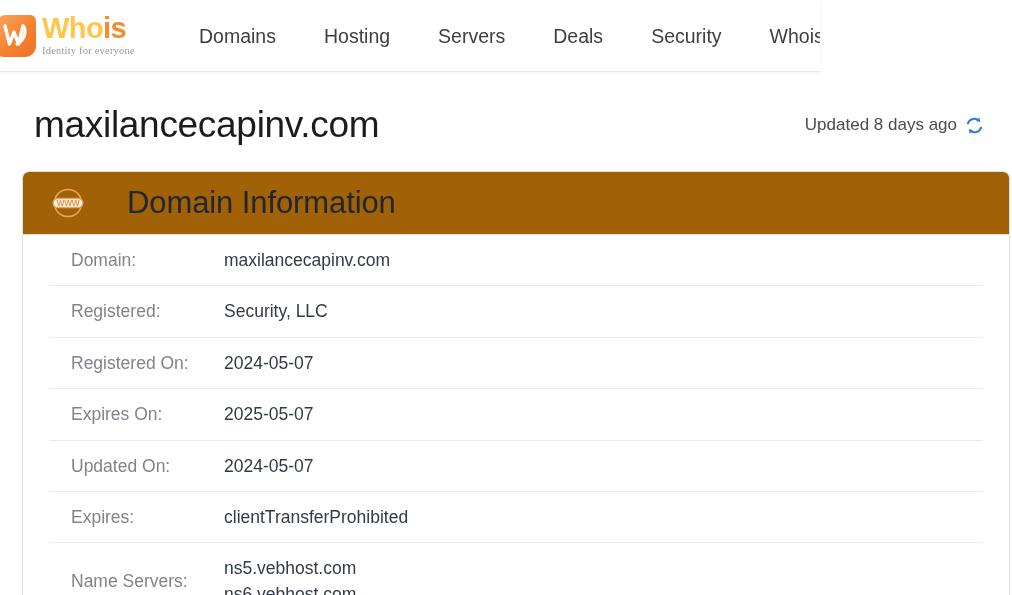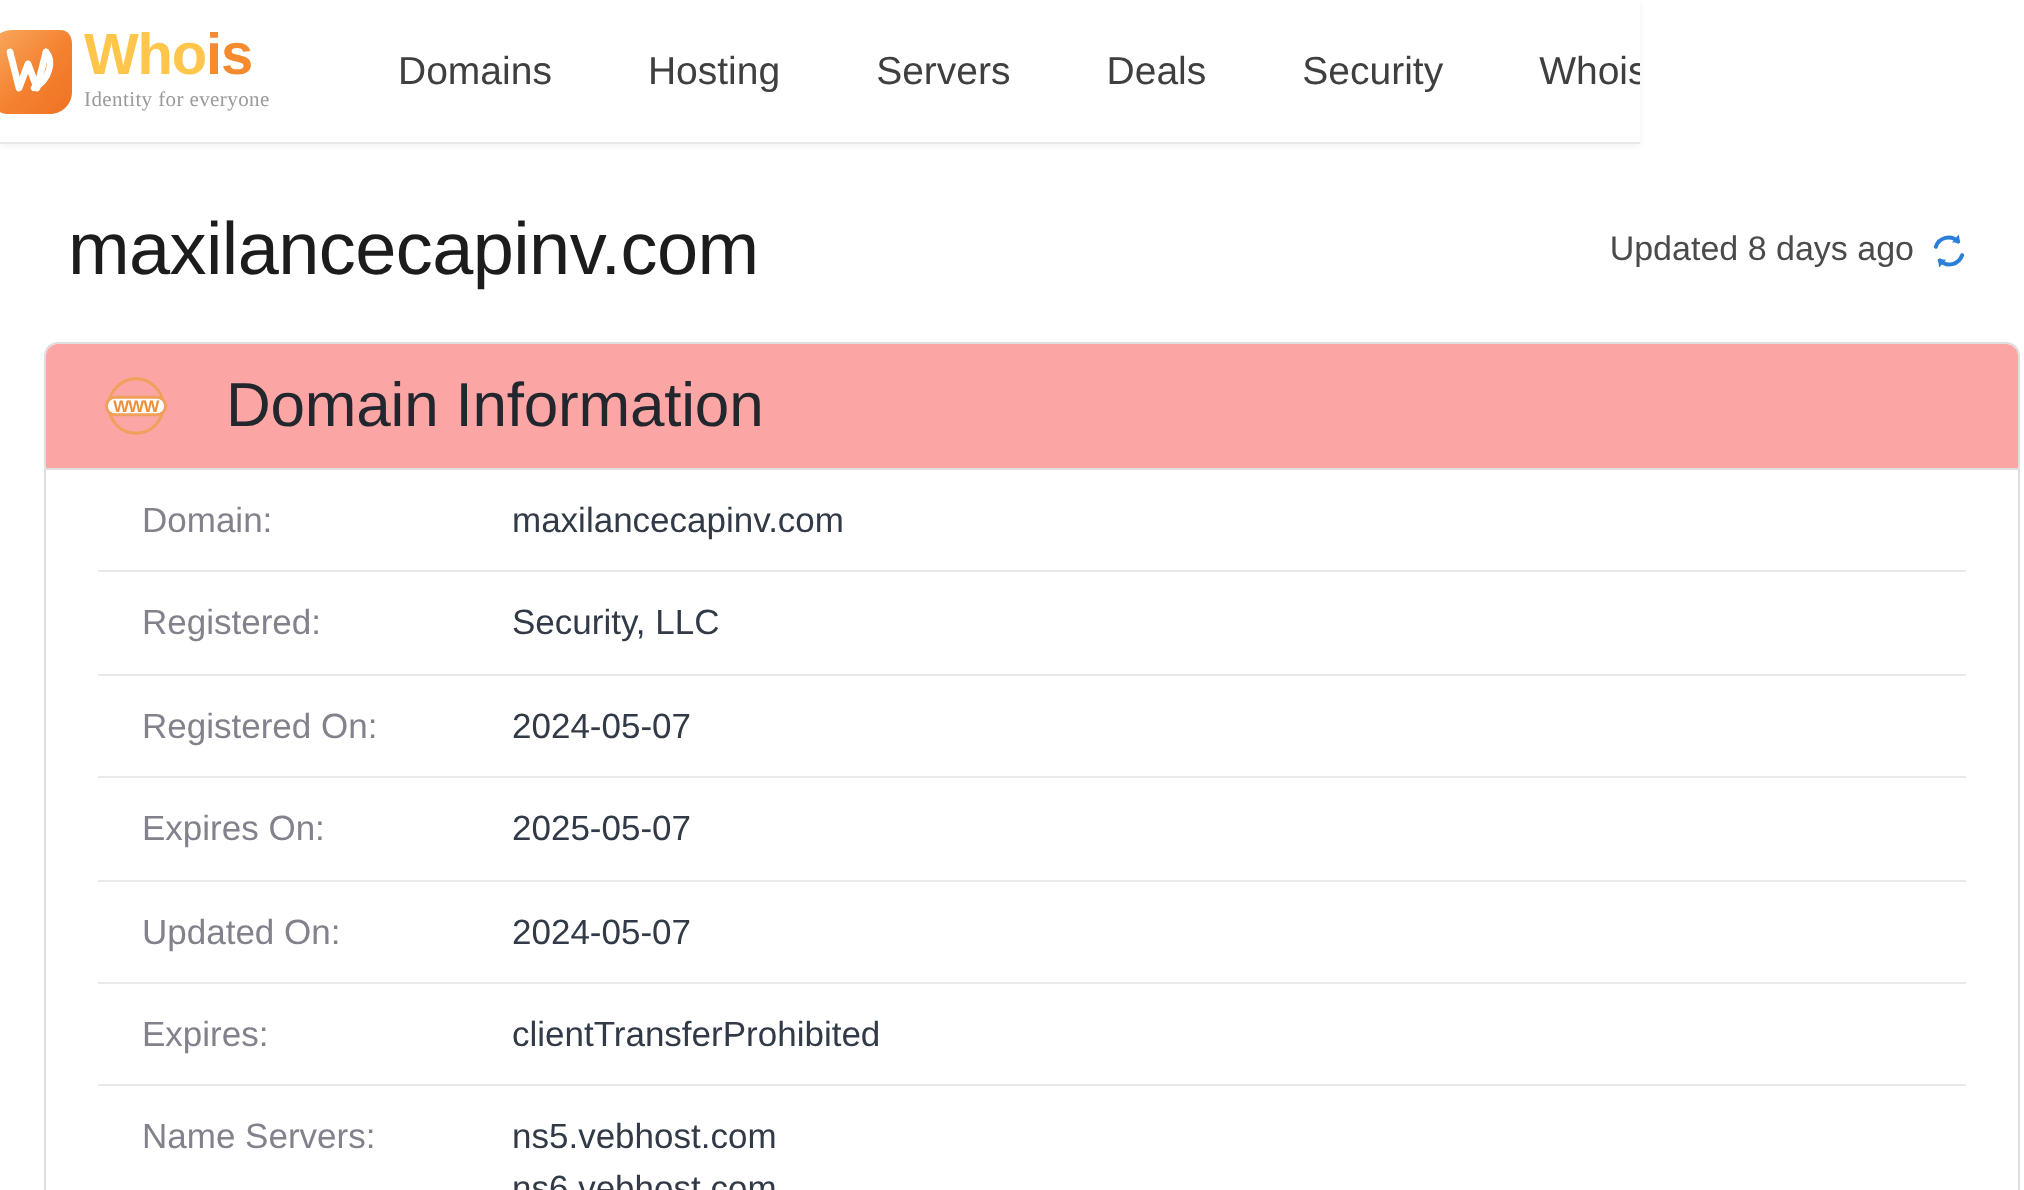--- a/index.html
+++ b/index.html
@@ -149,46 +149,46 @@
     margin: 13px 2px 0 22px;
     width: 988px;
     border: 1px solid #dfdfdf;
     border-radius: 7px;
     background: #fff;
     overflow: hidden;
   }
 
   .card-header {
     height: 63px;
-    background: #fca5a5;
+    background: #a16207;
     border-bottom: 1px solid #dfdfdf;
     display: flex;
     align-items: center;
     padding-left: 28px;
+    gap: 14px;
   }
 
   .www-icon { width: 34px; height: 34px; display: block; flex: 0 0 34px; }
 
   .card-title {
     font-size: 31px;
     color: #22272e;
     font-weight: 400;
     letter-spacing: -0.1px;
     margin-left: 28px;
   }
 
   .card-body { padding: 0 26px; background: #fff; }
 
   .info-row {
     display: flex;
-    align-items: flex-start;
+    align-items: center;
     border-bottom: 1px solid #e9e9e9;
     padding: 13px 0 12px 0;
     min-height: 49px;
-    gap: 32px;
   }
   .info-row:last-child { border-bottom: none; }
 
   .info-label {
     width: 175px;
     flex: 0 0 175px;
     font-size: 17.5px;
     color: #82828c;
     padding-left: 22px;
     line-height: 1.45;

